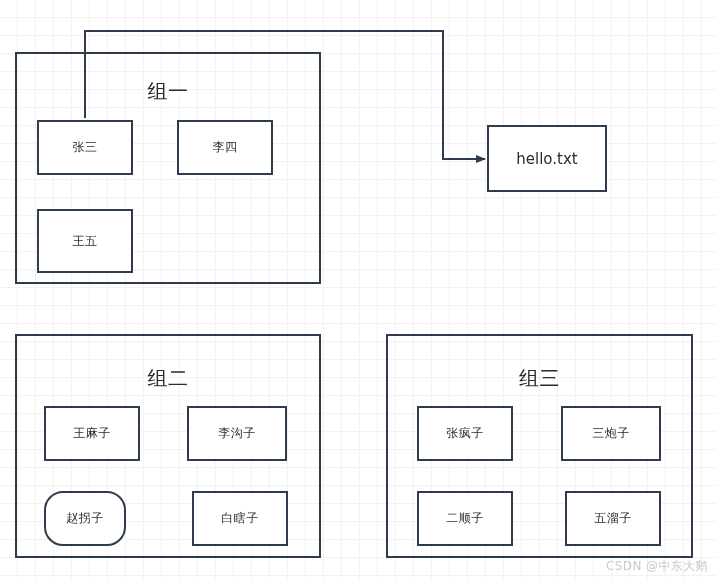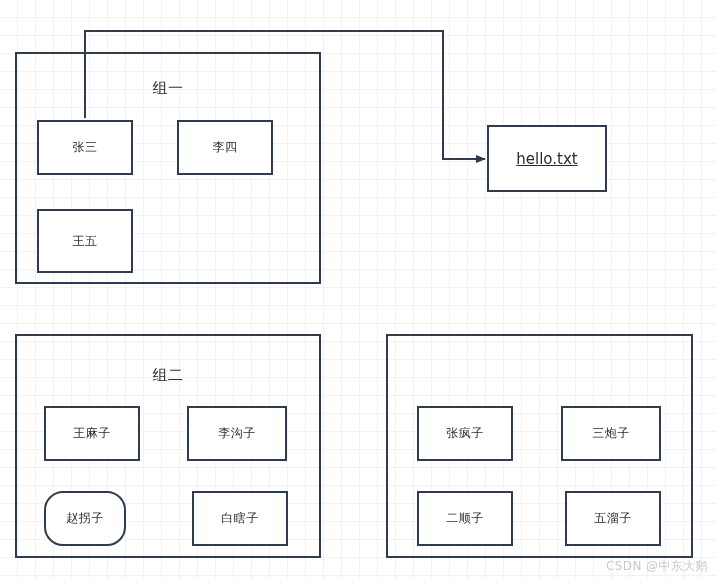--- a/index.html
+++ b/index.html
@@ -30,21 +30,21 @@
     position: absolute;
     box-sizing: border-box;
     border: 2px solid #2e3c4d;
     background: transparent;
   }
   .group-title {
     position: absolute;
     left: 0;
     right: 0;
     text-align: center;
-    font-size: 15px;
+    font-size: 20px;
     color: #2b2b2b;
     line-height: 1;
     letter-spacing: 0.5px;
   }
   .node-box {
     position: absolute;
     box-sizing: border-box;
     border: 2px solid #2e3c4d;
     background: #ffffff;
     display: flex;
@@ -111,35 +111,36 @@
     </div>
     <div class="node-box" style="left:27px; top:155px; width:82px; height:55px;border-radius:19px;">
       <span>赵拐子</span>
     </div>
     <div class="node-box" style="left:175px; top:155px; width:96px; height:55px;">
       <span>白瞎子</span>
     </div>
   </div>
 
   <div class="group-box" style="left:386px; top:334px; width:307px; height:224px;">
+    <div class="group-title" style="top:32px;">组三</div>
     <div class="node-box" style="left:29px; top:70px; width:96px; height:55px;">
       <span>张疯子</span>
     </div>
     <div class="node-box" style="left:173px; top:70px; width:100px; height:55px;">
       <span>三炮子</span>
     </div>
     <div class="node-box" style="left:29px; top:155px; width:96px; height:55px;text-align:right;">
       <span>二顺子</span>
     </div>
     <div class="node-box" style="left:177px; top:155px; width:96px; height:55px;">
       <span>五溜子</span>
     </div>
   </div>
 
-  <div class="file-box" style="left:487px; top:125px; width:120px; height:67px;text-decoration:underline;">
+  <div class="file-box" style="left:487px; top:125px; width:120px; height:67px;">
     <span>hello.txt</span>
   </div>
 
   <svg id="connector-layer" viewBox="0 0 716 579" width="716" height="579">
     <defs>
       <marker id="arrowhead" markerWidth="10" markerHeight="8" refX="9" refY="4" orient="auto" markerUnits="userSpaceOnUse">
         <path d="M0,0 L10,4 L0,8 z" fill="#2e3c4d"></path>
       </marker>
     </defs>
     <polyline points="85,118 85,31 443,31 443,159 485,159" fill="none" stroke="#2e3c4d" stroke-width="2" stroke-linejoin="miter" marker-end="url(#arrowhead)"></polyline>

